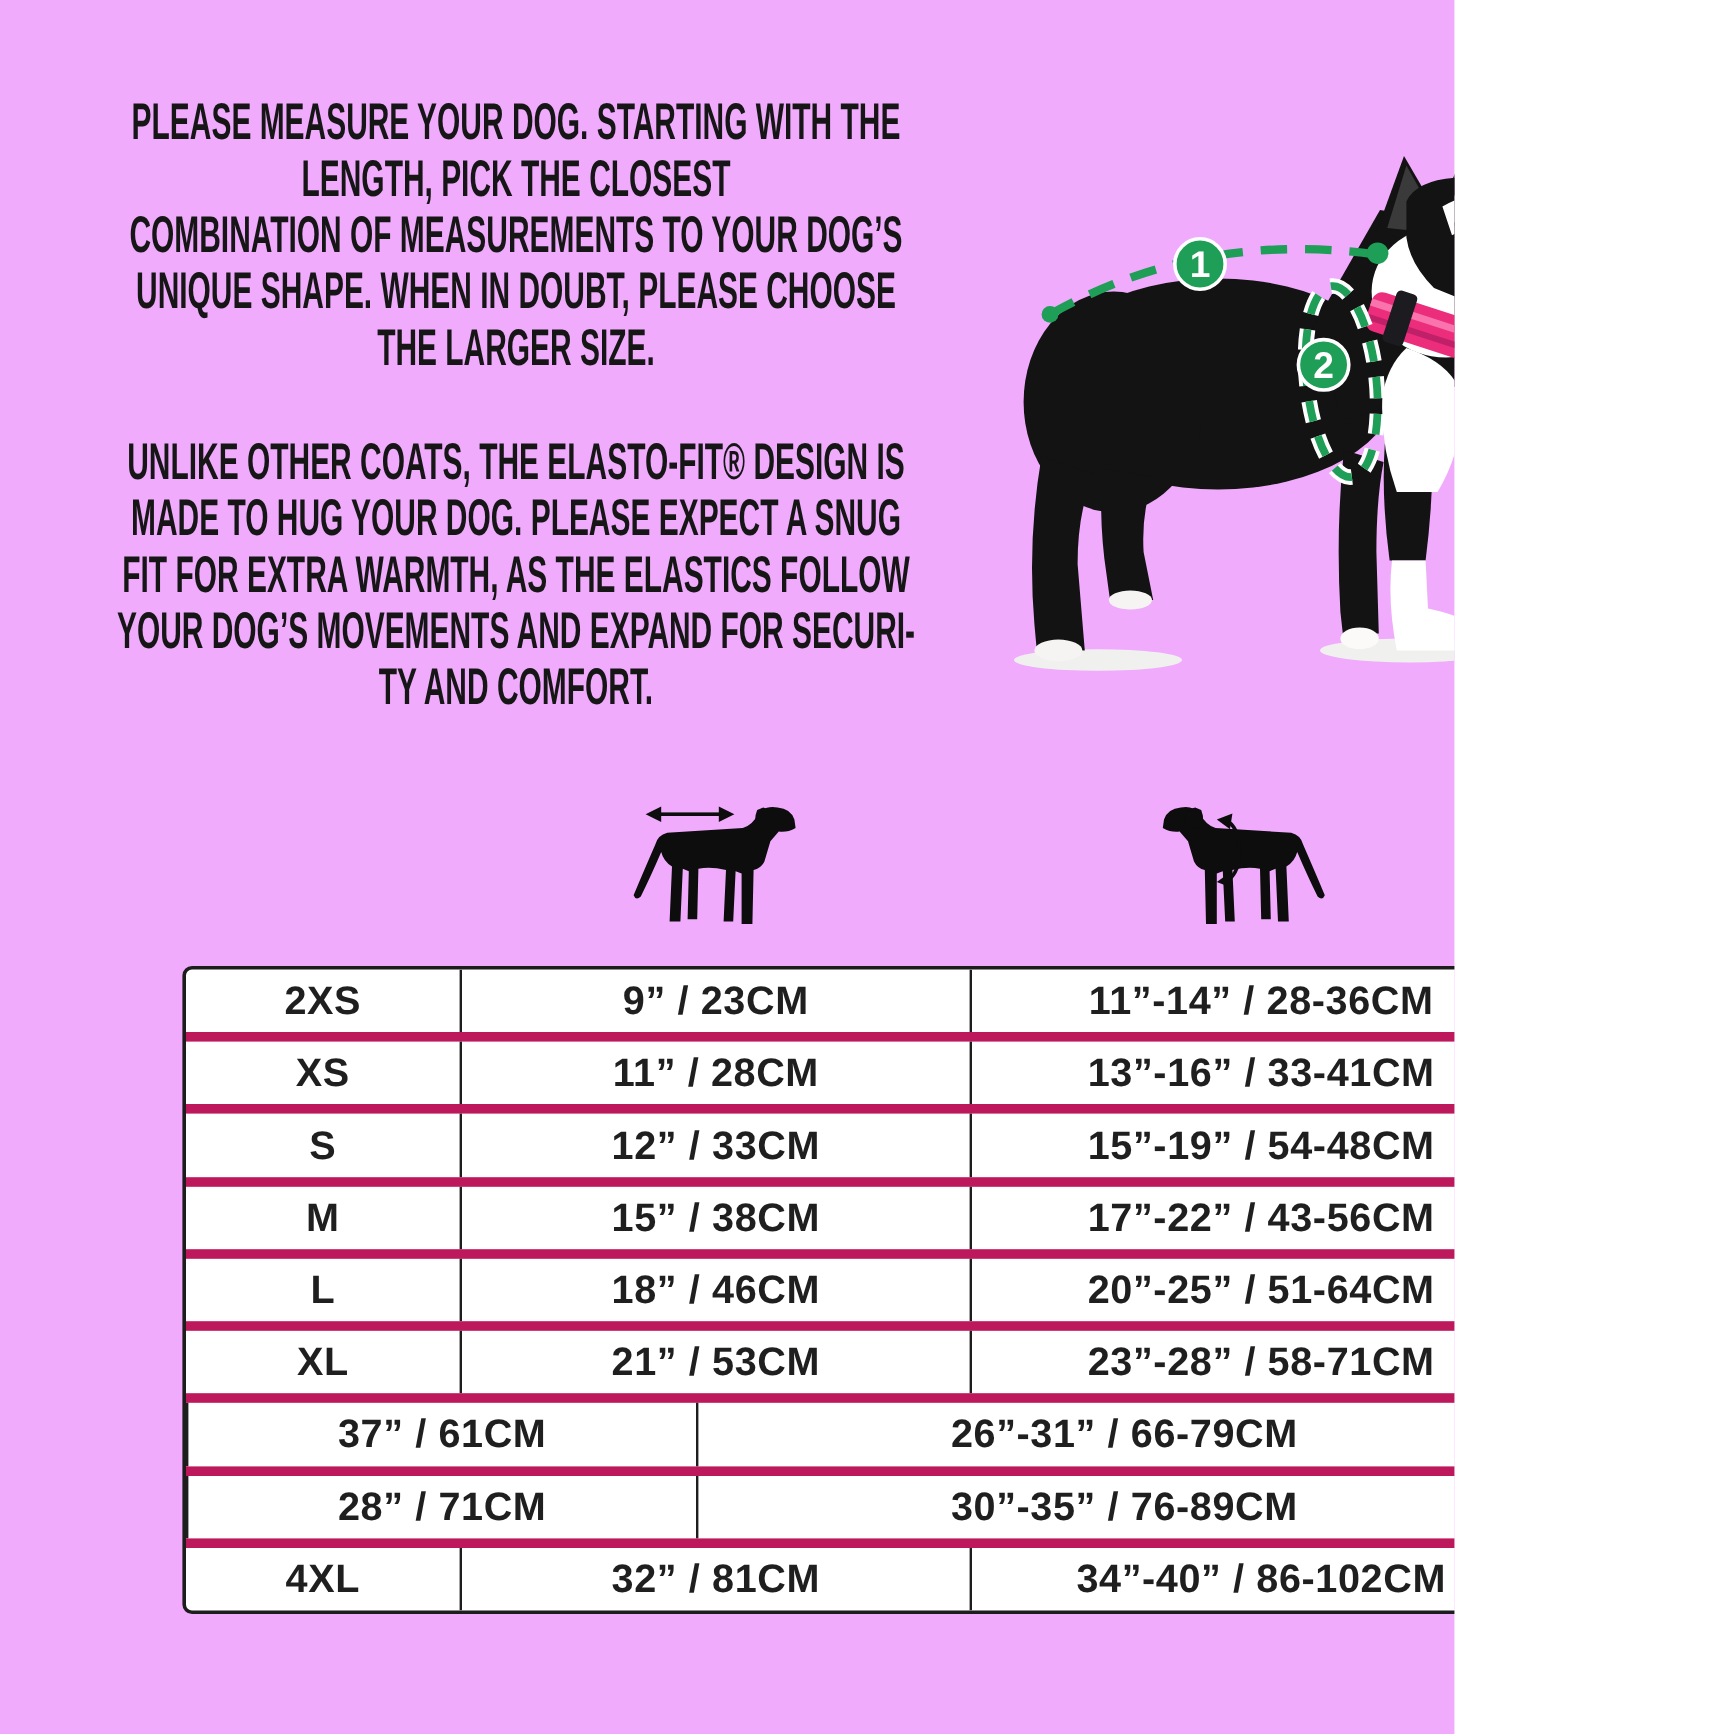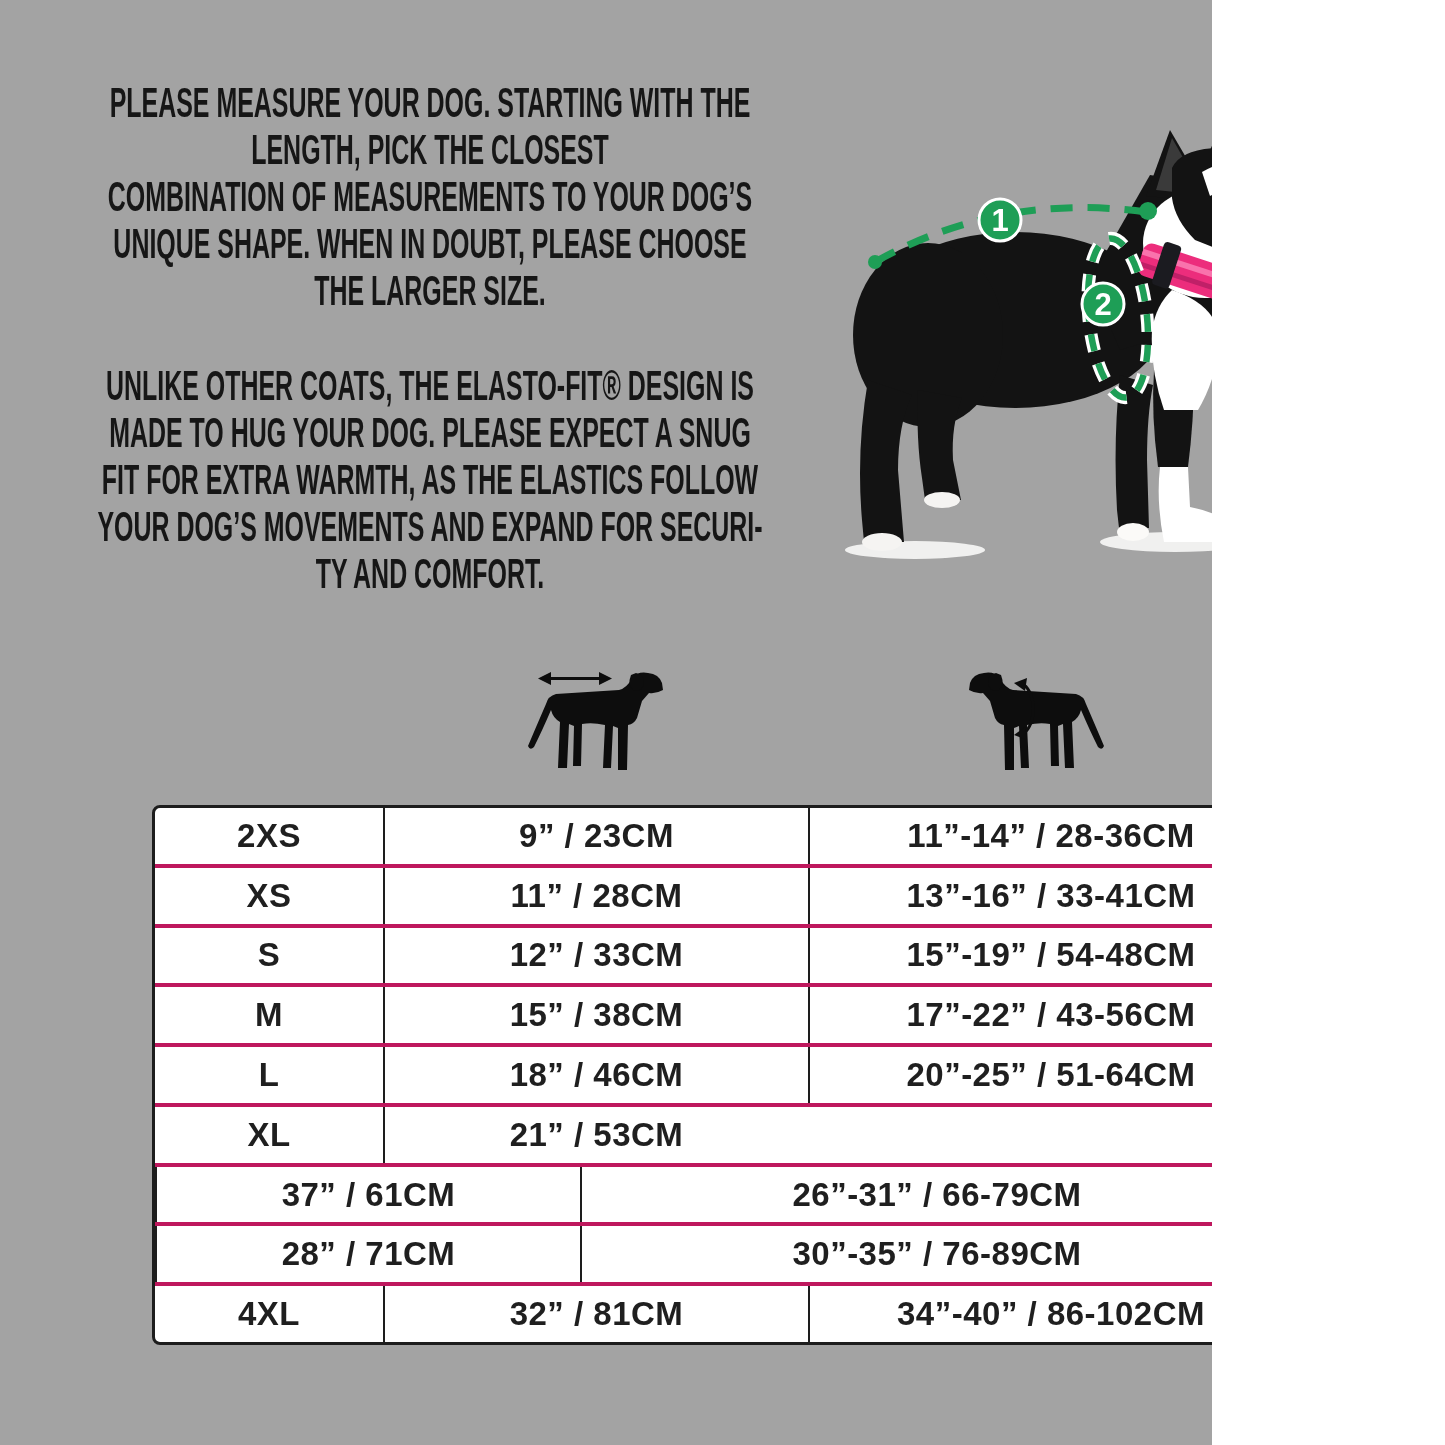--- a/index.html
+++ b/index.html
@@ -1,18 +1,18 @@
 <!DOCTYPE html>
 <html><head>
 <meta charset="utf-8">
 <title>Sizing Guide</title>
 <style>
   html,body { margin:0; padding:0; background:#ffffff; }
   .canvas {
-    position:relative; width:1212px; height:1445px; background:#a3a3a3;
+    position:relative; width:1212px; height:1445px; background:#f0abfc;
     font-family:"Liberation Sans", sans-serif; color:#1a1a1a; overflow:hidden;
   }
   
   .para {
     position:absolute; left:-230px; width:1320px; text-align:center;
     font-weight:bold; font-size:43px; line-height:47px; letter-spacing:0px;
     color:#161616; white-space:pre-line;
     transform:scaleX(0.58); transform-origin:50% 0;
   }
   .para1 { top:79px; }
@@ -21,21 +21,21 @@
   .dog-photo   { position:absolute; left:820px; top:80px;  width:560px; height:520px; }
   .icon-length { position:absolute; left:525px; top:663px; width:145px; height:120px; }
   .icon-girth  { position:absolute; left:962px; top:663px; width:145px; height:120px; }
 
   
   .size-table {
     position:absolute; left:152px; top:805px; width:1143px; height:540px;
     box-sizing:border-box; border:3px solid #1d1d1d; border-radius:8px;
     overflow:hidden; display:flex; flex-direction:column; background:#ffffff;
   }
-  .trow { flex:1 1 0; display:flex; border-top:4px solid #be185d; min-height:0; }
+  .trow { flex:1 1 0; display:flex; border-top:8px solid #be185d; min-height:0; }
   .trow:first-child { border-top:none; }
   .tcell {
     display:flex; align-items:center; justify-content:center;
     font-size:33px; font-weight:bold; letter-spacing:0.5px; color:#1f1f1f;
   }
   .tcell.size   { width:228px; }
   .tcell.length { width:423px; border-left:2px solid #1d1d1d; }
   .tcell.girth  { flex:1; border-left:2px solid #1d1d1d; }
 </style>
 </head>
@@ -174,20 +174,21 @@
         <div class="tcell girth">17”-22” / 43-56CM</div>
       </div>
       <div class="trow">
         <div class="tcell size">L</div>
         <div class="tcell length">18” / 46CM</div>
         <div class="tcell girth">20”-25” / 51-64CM</div>
       </div>
       <div class="trow">
         <div class="tcell size">XL</div>
         <div class="tcell length">21” / 53CM</div>
+        <div class="tcell girth">23”-28” / 58-71CM</div>
       </div>
       <div class="trow">
         <div class="tcell length">37” / 61CM</div>
         <div class="tcell girth">26”-31” / 66-79CM</div>
       </div>
       <div class="trow">
         <div class="tcell length">28” / 71CM</div>
         <div class="tcell girth">30”-35” / 76-89CM</div>
       </div>
       <div class="trow">

